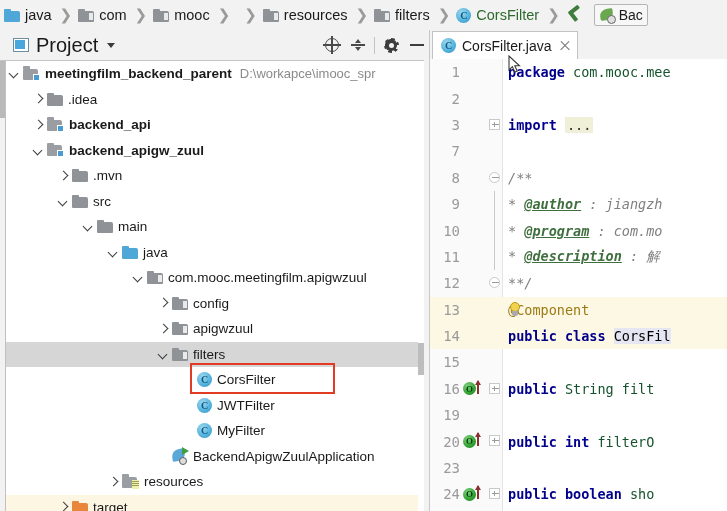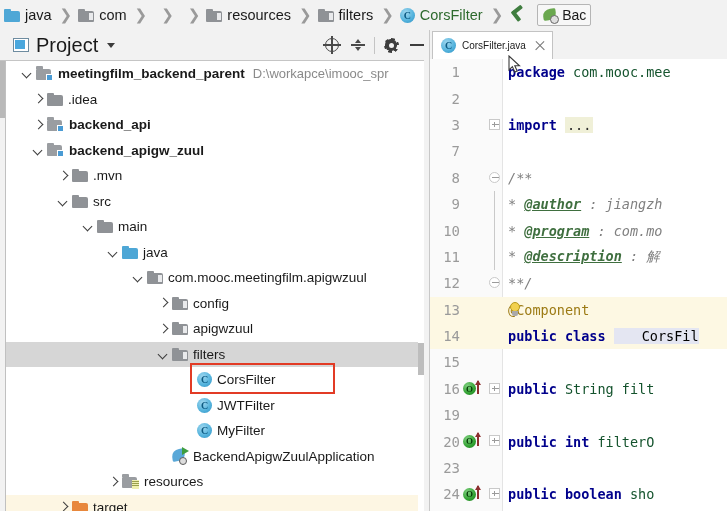--- a/index.html
+++ b/index.html
@@ -268,21 +268,21 @@
   .tab-strip {
     position: absolute; left: 430px; top: 30px; width: 297px; height: 29px;
     background: #f2f2f2;
   }
   .tab {
     position: absolute; left: 2px; top: 1px; height: 28px;
     display: flex; align-items: center; padding: 0 6px 0 8px;
     background: #fff; border-left: 1px solid #c3c3c3;
     border-right: 1px solid #c3c3c3; border-top: 1px solid #c3c3c3;
   }
-  .tab-label { margin-left: 6px; font-size: 10px; color: #1a1a1a; }
+  .tab-label { margin-left: 6px; font-size: 14px; color: #1a1a1a; }
   .tab-x {
     margin-left: 8px; width: 12px; height: 12px; position: relative;
   }
   .tab-x:before, .tab-x:after {
     content:""; position:absolute; left: 0px; top: 5px;
     width: 12px; height: 1.4px; background: #757575;
   }
   .tab-x:before { transform: rotate(45deg); }
   .tab-x:after { transform: rotate(-45deg); }
 
@@ -352,21 +352,21 @@
   }
   .code { margin-left: 5px; }
   .kw { color: #00008c; font-weight: bold; }
   .pl { color: #14532d; }
   .ann { color: #9c7a13; }
   .cmt { color: #808080; font-style: italic; }
   .cmt-tag { color: #3f6f3f; font-style: italic; font-weight: bold; text-decoration: underline; }
   .fold-ph {
     background: #f0f0d8; color: #2c2c2c; padding: 0 2px;
   }
-  .idsel { background: #e4e6f2; padding-left: 28px; }
+  .idsel { background: #e4e6f2; }
   .bulb {
     position: absolute; left: 14px; top: 4px; width: 14px; height: 15px;
   }
   .bulb .glass {
     position: absolute; left: 2px; top: 0; width: 10px; height: 10px;
     border-radius: 50%; background: #f2d14e; border: 1px solid #b99a1b;
   }
   .bulb .base {
     position: absolute; left: 4px; top: 9px; width: 6px; height: 5px;
     background: #a9a9a9; border-radius: 0 0 2px 2px;
@@ -388,20 +388,26 @@
       <span class="crumb-label">java</span>
     </div>
     <span class="sep">❯</span>
     <div class="crumb">
       <span class="ico-folder">
           <i></i>
         </span>
       <span class="crumb-label">com</span>
     </div>
     <span class="sep">❯</span>
+    <div class="crumb">
+      <span class="ico-folder">
+          <i></i>
+        </span>
+      <span class="crumb-label">mooc</span>
+    </div>
     <span class="sep">❯</span>
     <span class="sep">❯</span>
     <div class="crumb">
       <span class="ico-folder">
           <i></i>
         </span>
       <span class="crumb-label">resources</span>
     </div>
     <span class="sep">❯</span>
     <div class="crumb">
@@ -453,21 +459,21 @@
           <span class="ico-gear"></span>
         </span>
       <span class="act">
           <span class="ico-minus"></span>
         </span>
     </div>
   </div>
 
   <div class="tree">
 
-    <div class="row" style="padding-left:14px">
+    <div class="row" style="padding-left:1px">
       <span class="arrow down"></span>
       <span class="ico-mod">
           <i></i>
           <span class="badge"></span>
         </span>
       <span class="node-label bold">meetingfilm_backend_parent</span>
       <span class="node-path">D:\workapce\imooc_spr</span>
     </div>
 
     <div class="row" style="padding-left:25px">

